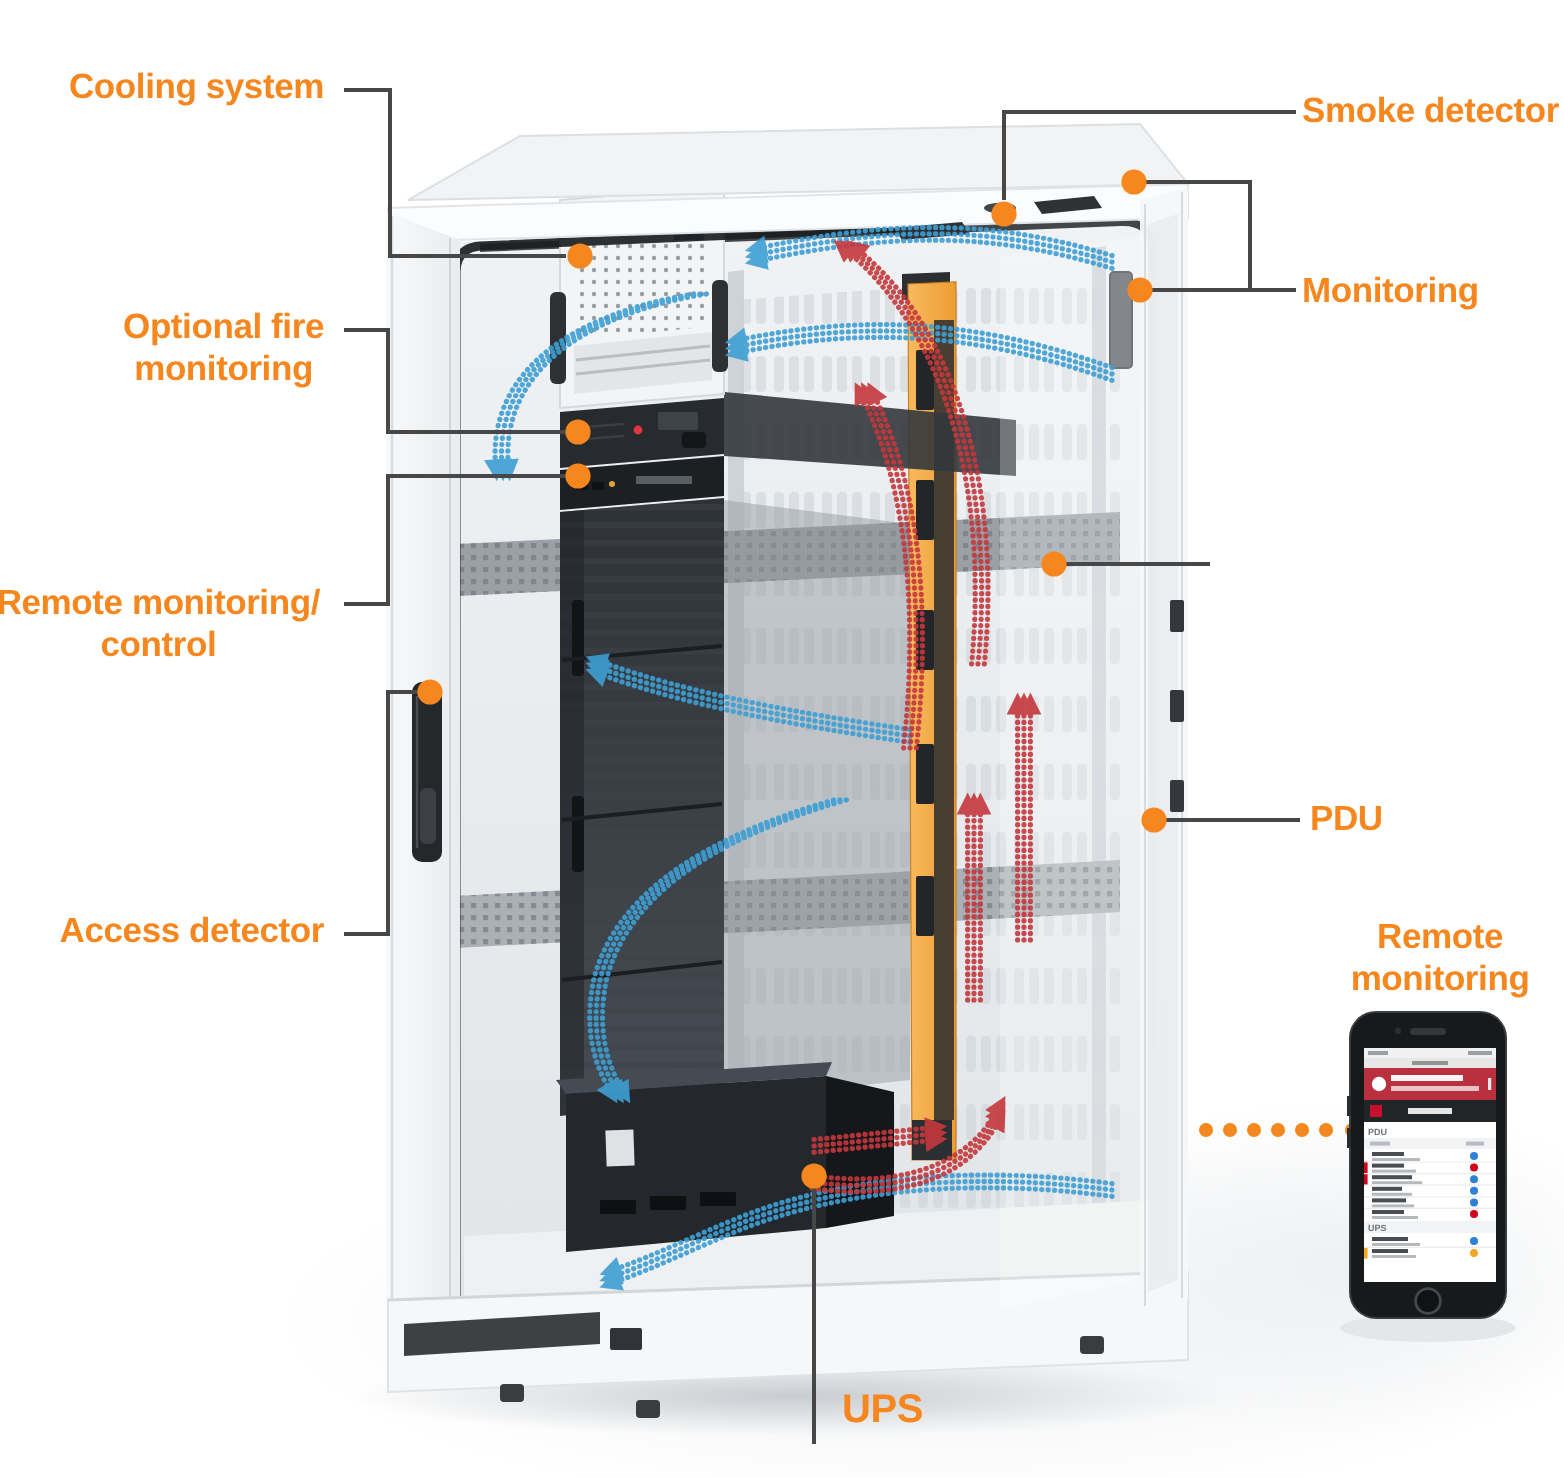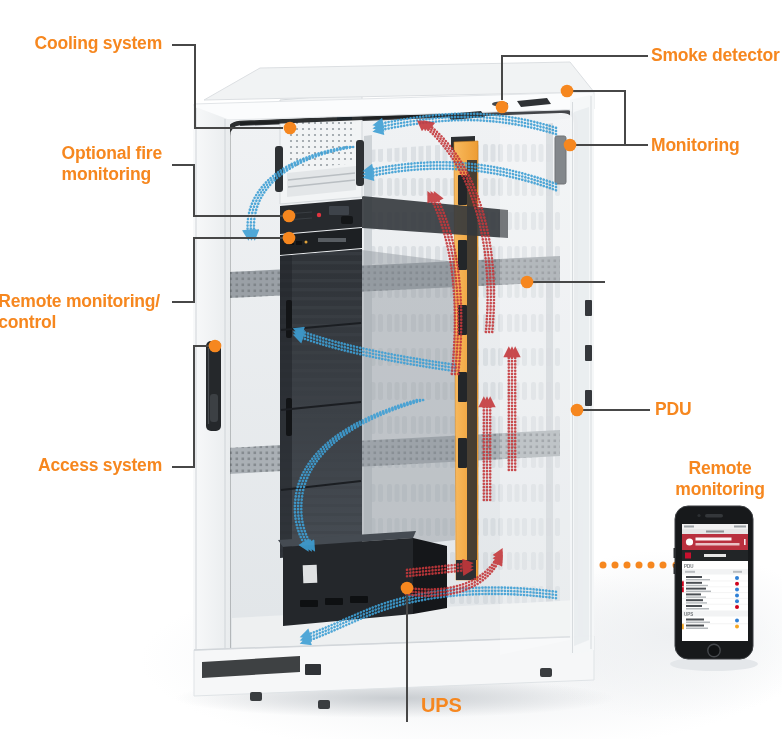--- a/index.html
+++ b/index.html
@@ -1,21 +1,21 @@
 <!DOCTYPE html>
 <html><head>
 <meta charset="utf-8">
 <style>
   html,body{margin:0;padding:0;background:#fff;}
   #stage{position:relative;width:782px;height:739px;overflow:hidden;background:#ffffff;
          font-family:"Liberation Sans",sans-serif;}
   #rack-svg{position:absolute;left:0;top:0;}
   .callout{position:absolute;color:#F6871F;font:700 17.5px/21px "Liberation Sans",sans-serif;
            letter-spacing:-0.2px;white-space:nowrap;}
-  .align-r{text-align:left;}
+  .align-r{text-align:center;}
   .align-c{text-align:center;}
   #label-ups{font-size:20px;}
 </style>
 </head>
 <body>
 
 <div id="stage">
 
 <svg id="rack-svg" width="782" height="739" viewBox="0 0 782 739">
   <defs>
@@ -348,30 +348,30 @@
         </g>
       </g>
     </g>
     <circle cx="714" cy="650.5" r="6.2" fill="#101214" stroke="#45484c" stroke-width="1.4"></circle>
   </g>
 </svg>
 
 <div class="callout align-r" style="right:620px;top:33px;">
   <div>Cooling system</div>
 </div>
-<div class="callout align-r" style="right:620px;top:143px;">
+<div class="callout align-r" style="right:620px;top:153px;">
   <div>Optional fire</div>
   <div>monitoring</div>
 </div>
 <div class="callout align-r" style="right:622px;top:291px;">
   <div>Remote monitoring/</div>
   <div>control</div>
 </div>
 <div class="callout align-r" style="right:620px;top:455px;">
-  <div>Access system</div>
+  <div>Access detector</div>
 </div>
 <div class="callout" style="left:651px;top:45px;">
   <div>Smoke detector</div>
 </div>
 <div class="callout" style="left:651px;top:135px;">
   <div>Monitoring</div>
 </div>
 <div class="callout" style="left:655px;top:399px;">
   <div>PDU</div>
 </div>

